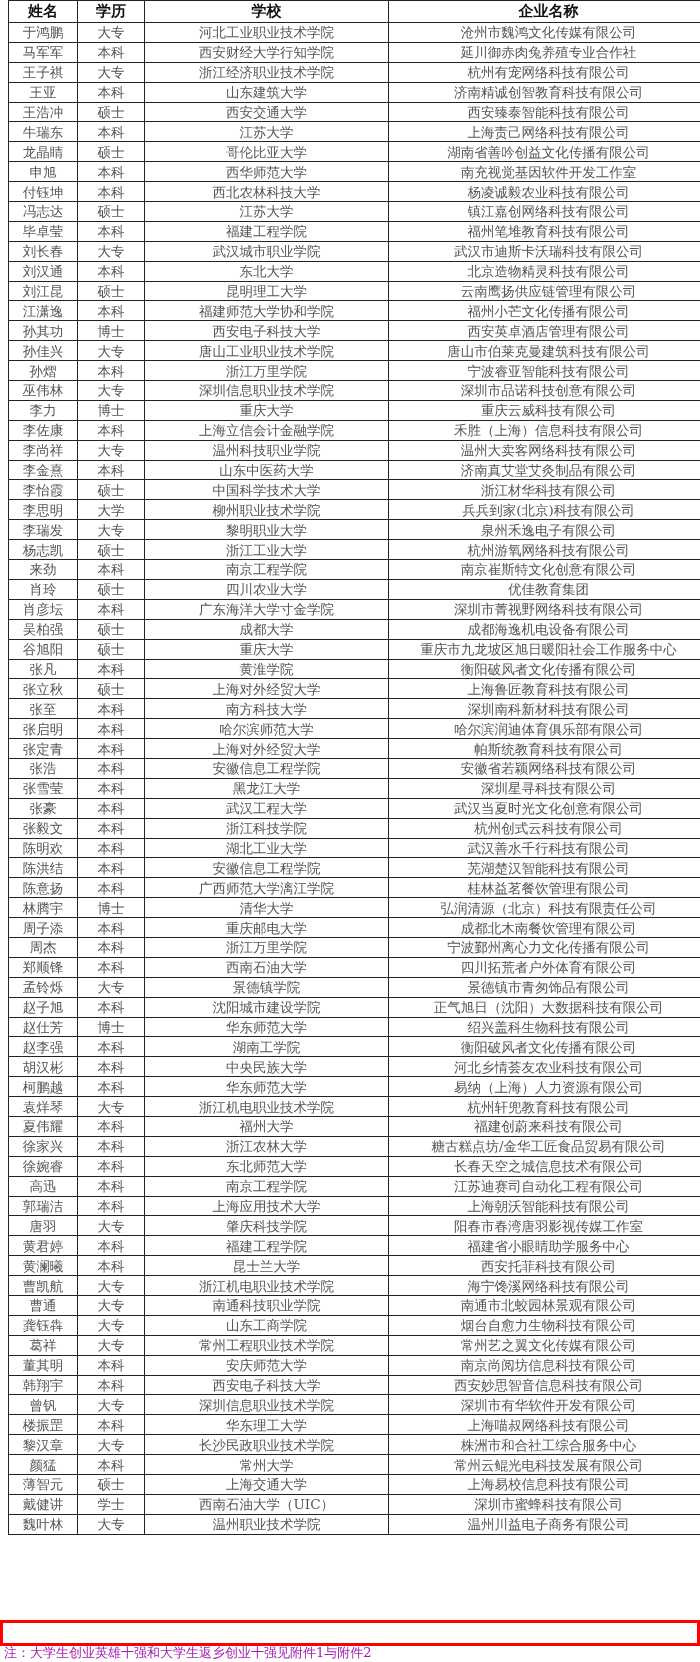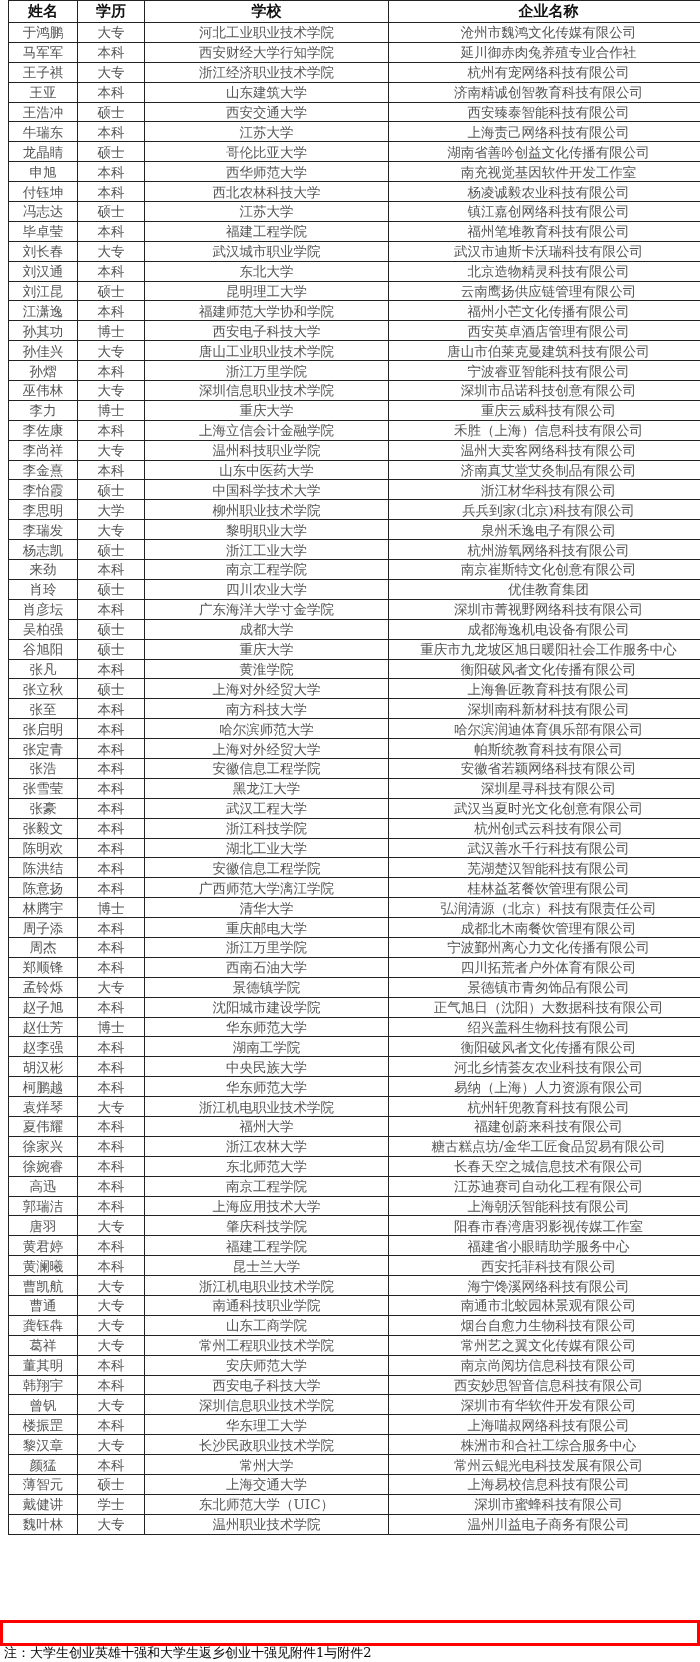--- a/index.html
+++ b/index.html
@@ -4,21 +4,21 @@
 <style>
   html, body { margin:0; padding:0; background:#ffffff; }
   body { width:700px; height:1662px; position:relative; overflow:hidden;
          font-family:"DejaVu Serif","Liberation Serif",serif; color:#444; }
   table { position:absolute; left:8px; top:0; width:700px; border-collapse:collapse; table-layout:fixed; }
   col.c1 { width:69px; } col.c2 { width:67px; } col.c3 { width:244px; } col.c4 { width:320px; }
   th, td { border:1px solid #222; text-align:center; padding:0; white-space:nowrap; overflow:hidden; }
   th { height:21px; font-size:15px; font-weight:bold; color:#111; }
   td { height:18.9px; font-size:13.5px; line-height:18px; color:#555; }
   tr.row td { border-top:1px solid #333; }
-  .note { position:absolute; left:4px; top:1644px; font-size:13px; color:#000000; white-space:nowrap; }
+  .note { position:absolute; left:4px; top:1644px; font-size:13px; color:#a21caf; white-space:nowrap; }
   .highlight { position:absolute; left:0; top:1620px; width:694px; height:20px;
                border:3px solid #ff0000; pointer-events:none; }
 </style>
 </head>
 <body>
 
 <table>
   <colgroup>
       <col class="c1">
       <col class="c2">
@@ -474,21 +474,21 @@
       </tr>
       <tr class="row">
         <td>薄智元</td>
         <td>硕士</td>
         <td>上海交通大学</td>
         <td>上海易校信息科技有限公司</td>
       </tr>
       <tr class="row">
         <td>戴健讲</td>
         <td>学士</td>
-        <td>东北师范大学（UIC）</td>
+        <td>西南石油大学（UIC）</td>
         <td>深圳市蜜蜂科技有限公司</td>
       </tr>
       <tr class="row">
         <td>魏叶林</td>
         <td>大专</td>
         <td>温州职业技术学院</td>
         <td>温州川益电子商务有限公司</td>
       </tr>
     </tbody>
 </table>

